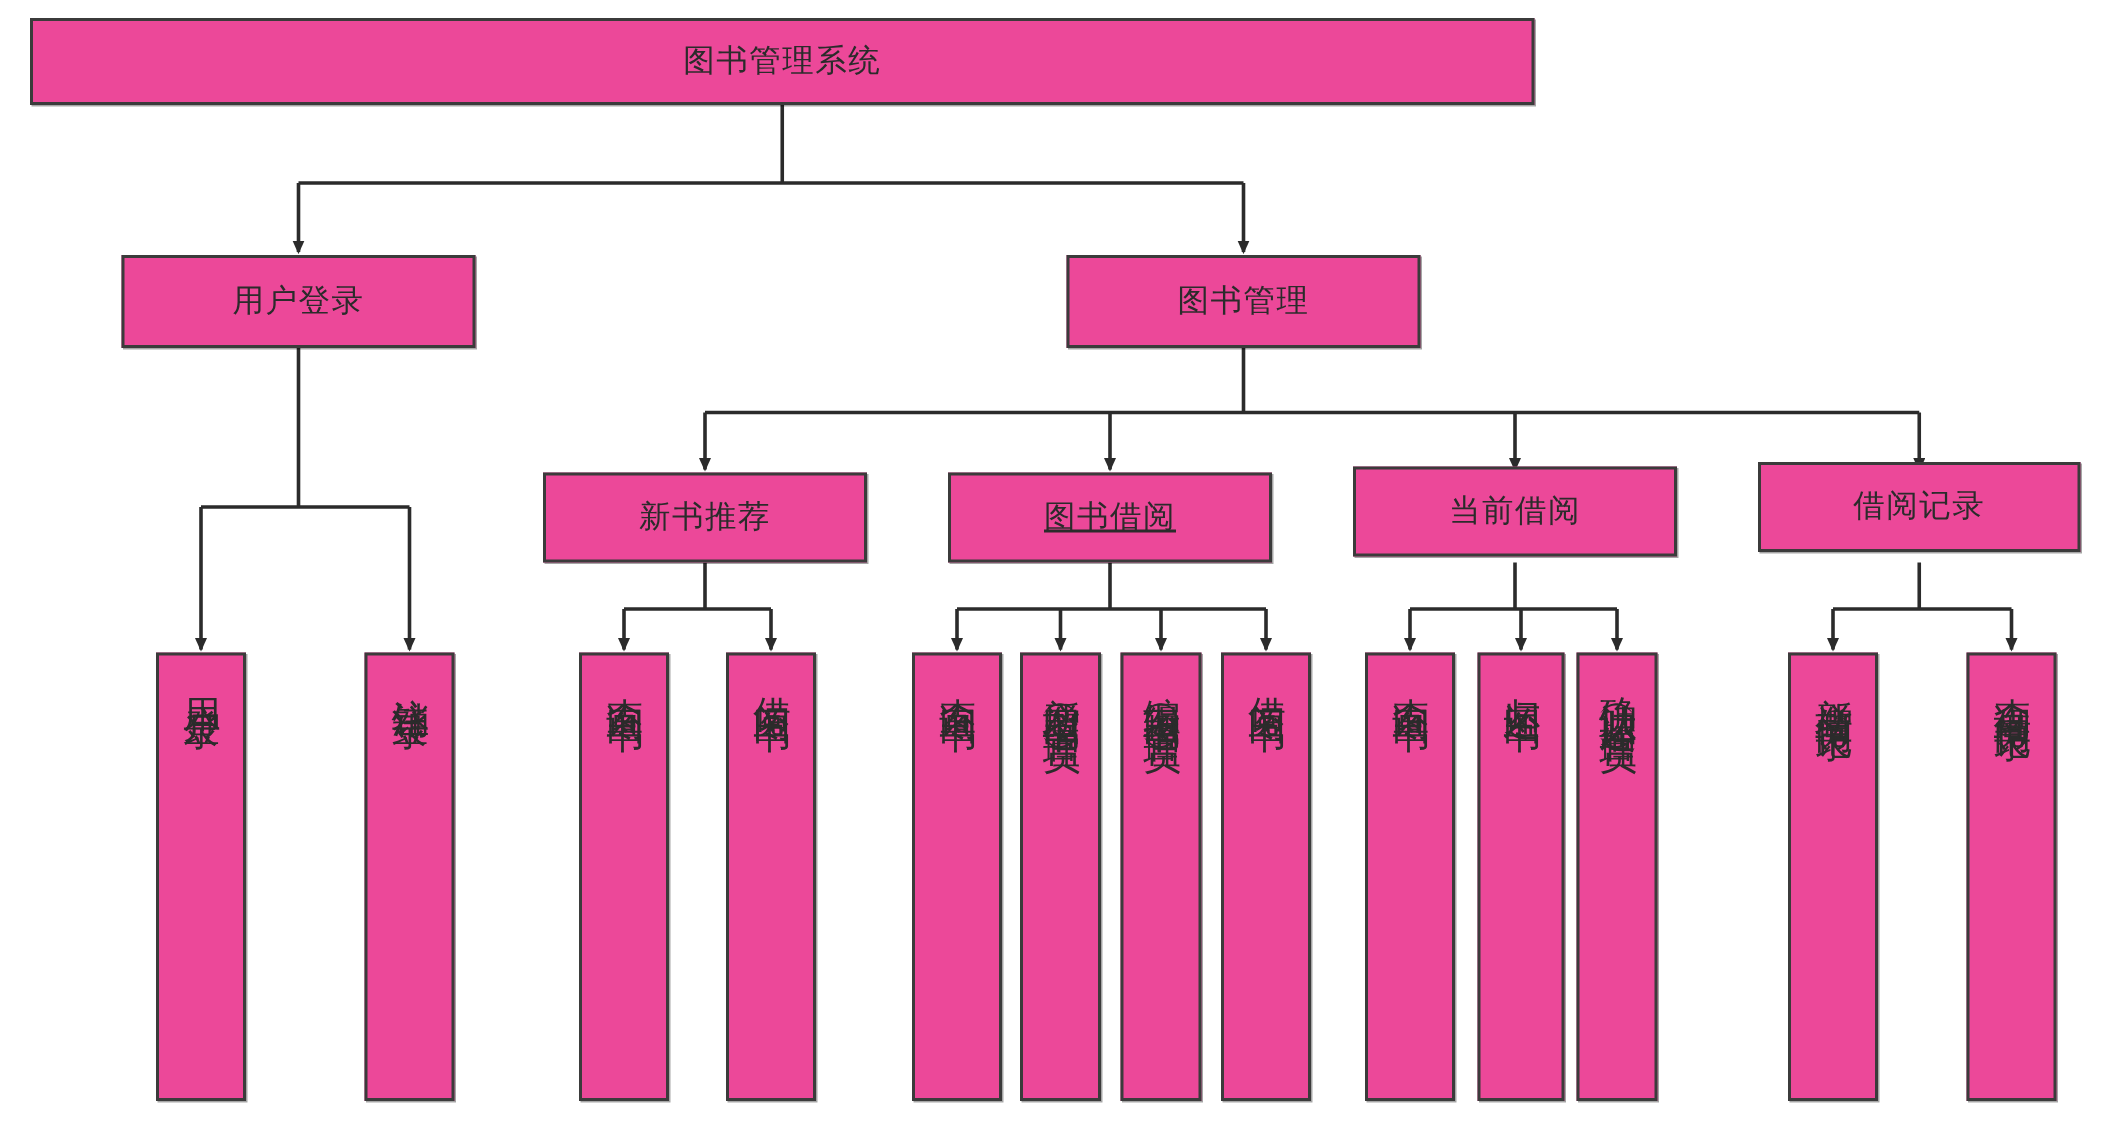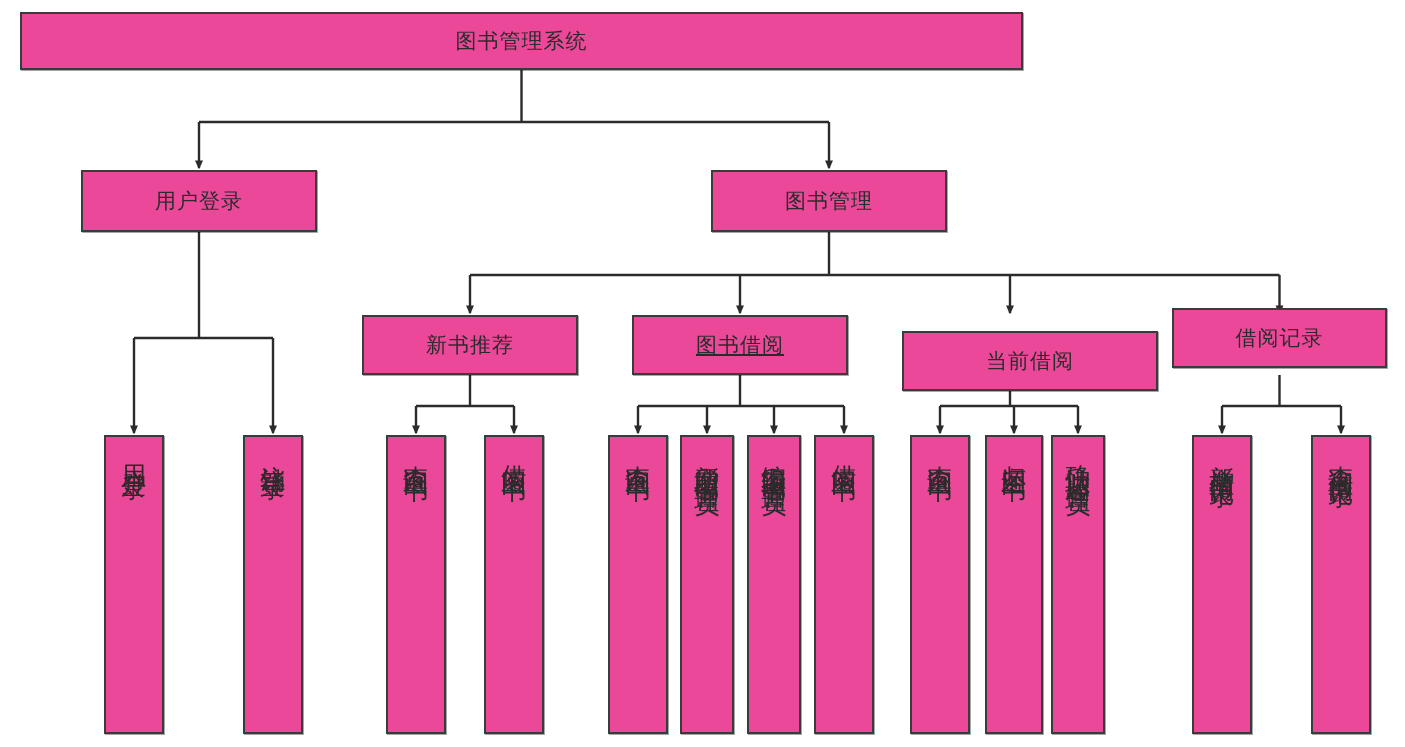--- a/index.html
+++ b/index.html
@@ -113,21 +113,21 @@
       </div>
       <div class="node" style="left: 711px; top: 170px; width: 236px; height: 62px;">
         <span class="label">图书管理</span>
       </div>
       <div class="node" style="left: 362px; top: 315px; width: 216px; height: 60px;">
         <span class="label">新书推荐</span>
       </div>
       <div class="node" style="left: 632px; top: 315px; width: 216px; height: 60px; text-decoration: underline;">
         <span class="label">图书借阅</span>
       </div>
-      <div class="node" style="left: 902px; top: 331px; width: 256px; height: 60px;">
+      <div class="node" style="left: 902px; top: 311px; width: 216px; height: 60px;">
         <span class="label">当前借阅</span>
       </div>
       <div class="node" style="left: 1172px; top: 308px; width: 215px; height: 60px;">
         <span class="label">借阅记录</span>
       </div>
       <div class="node vert" style="left: 104px; top: 435px; width: 60px; height: 299px;">
         <span class="label">用户登录</span>
       </div>
       <div class="node vert" style="left: 243px; top: 435px; width: 60px; height: 299px;">
         <span class="label">注销登录</span>

